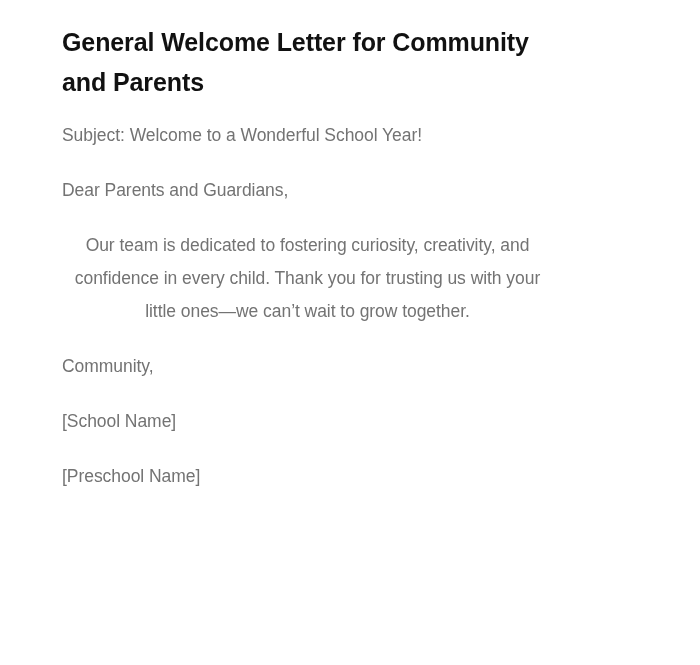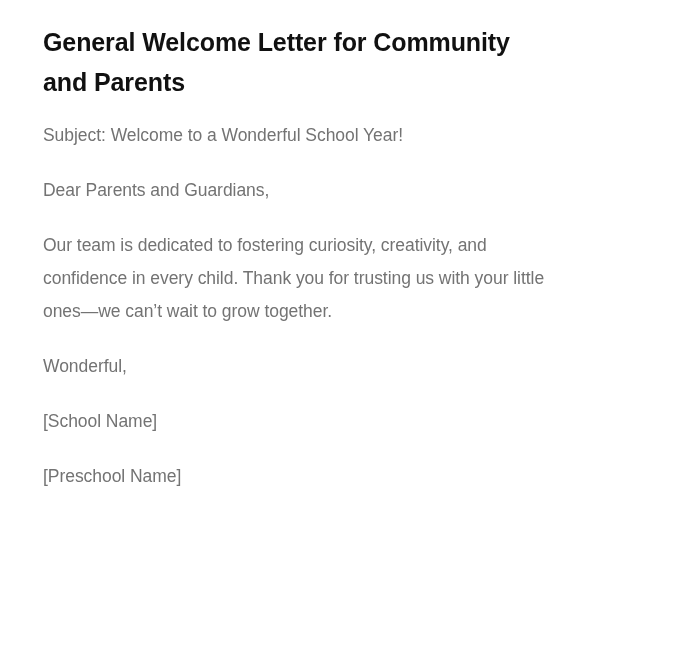--- a/index.html
+++ b/index.html
@@ -12,21 +12,21 @@
     height: 665px;
     overflow: hidden;
     font-family: "Liberation Sans", "DejaVu Sans", sans-serif;
     color: #1a1a1a;
     -webkit-font-smoothing: antialiased;
   }
   .page {
     box-sizing: border-box;
     width: 628px;
     height: 665px;
-    padding: 22px 75px 0 43px;
+    padding: 22px 75px 0 62px;
     background: #ffffff;
   }
   .doc-title {
     margin: 0 0 0 0;
     font-size: 25px;
     line-height: 40px;
     font-weight: 700;
     letter-spacing: -0.1px;
     color: #111111;
     max-width: 545px;
@@ -38,40 +38,41 @@
     margin: 0 0 22px 0;
     font-size: 17.5px;
     line-height: 33px;
     font-weight: 400;
     color: #737373;
     max-width: 590px;
     letter-spacing: -0.05px;
   }
   .para.wide {
     max-width: 595px;
+    text-align: center;
   }
   .para:last-child {
     margin-bottom: 8px;
   }
 </style>
 </head>
 <body>
 
 <div class="page">
 
   <h1 class="doc-title">General Welcome Letter for Community and Parents</h1>
 
   <div class="doc-body">
     <p class="para">Subject: Welcome to a Wonderful School Year!</p>
 
     <p class="para">Dear Parents and Guardians,</p>
 
 
     <p class="para wide">Our team is dedicated to fostering curiosity, creativity, and confidence in every child. Thank you for trusting us with your little ones—we can’t wait to grow together.</p>
 
-    <p class="para">Wonderful,</p>
+    <p class="para">Community,</p>
 
     <p class="para">[School Name]</p>
 
     <p class="para">[Preschool Name]</p>
   </div>
 
 </div>
 
 </body></html>

